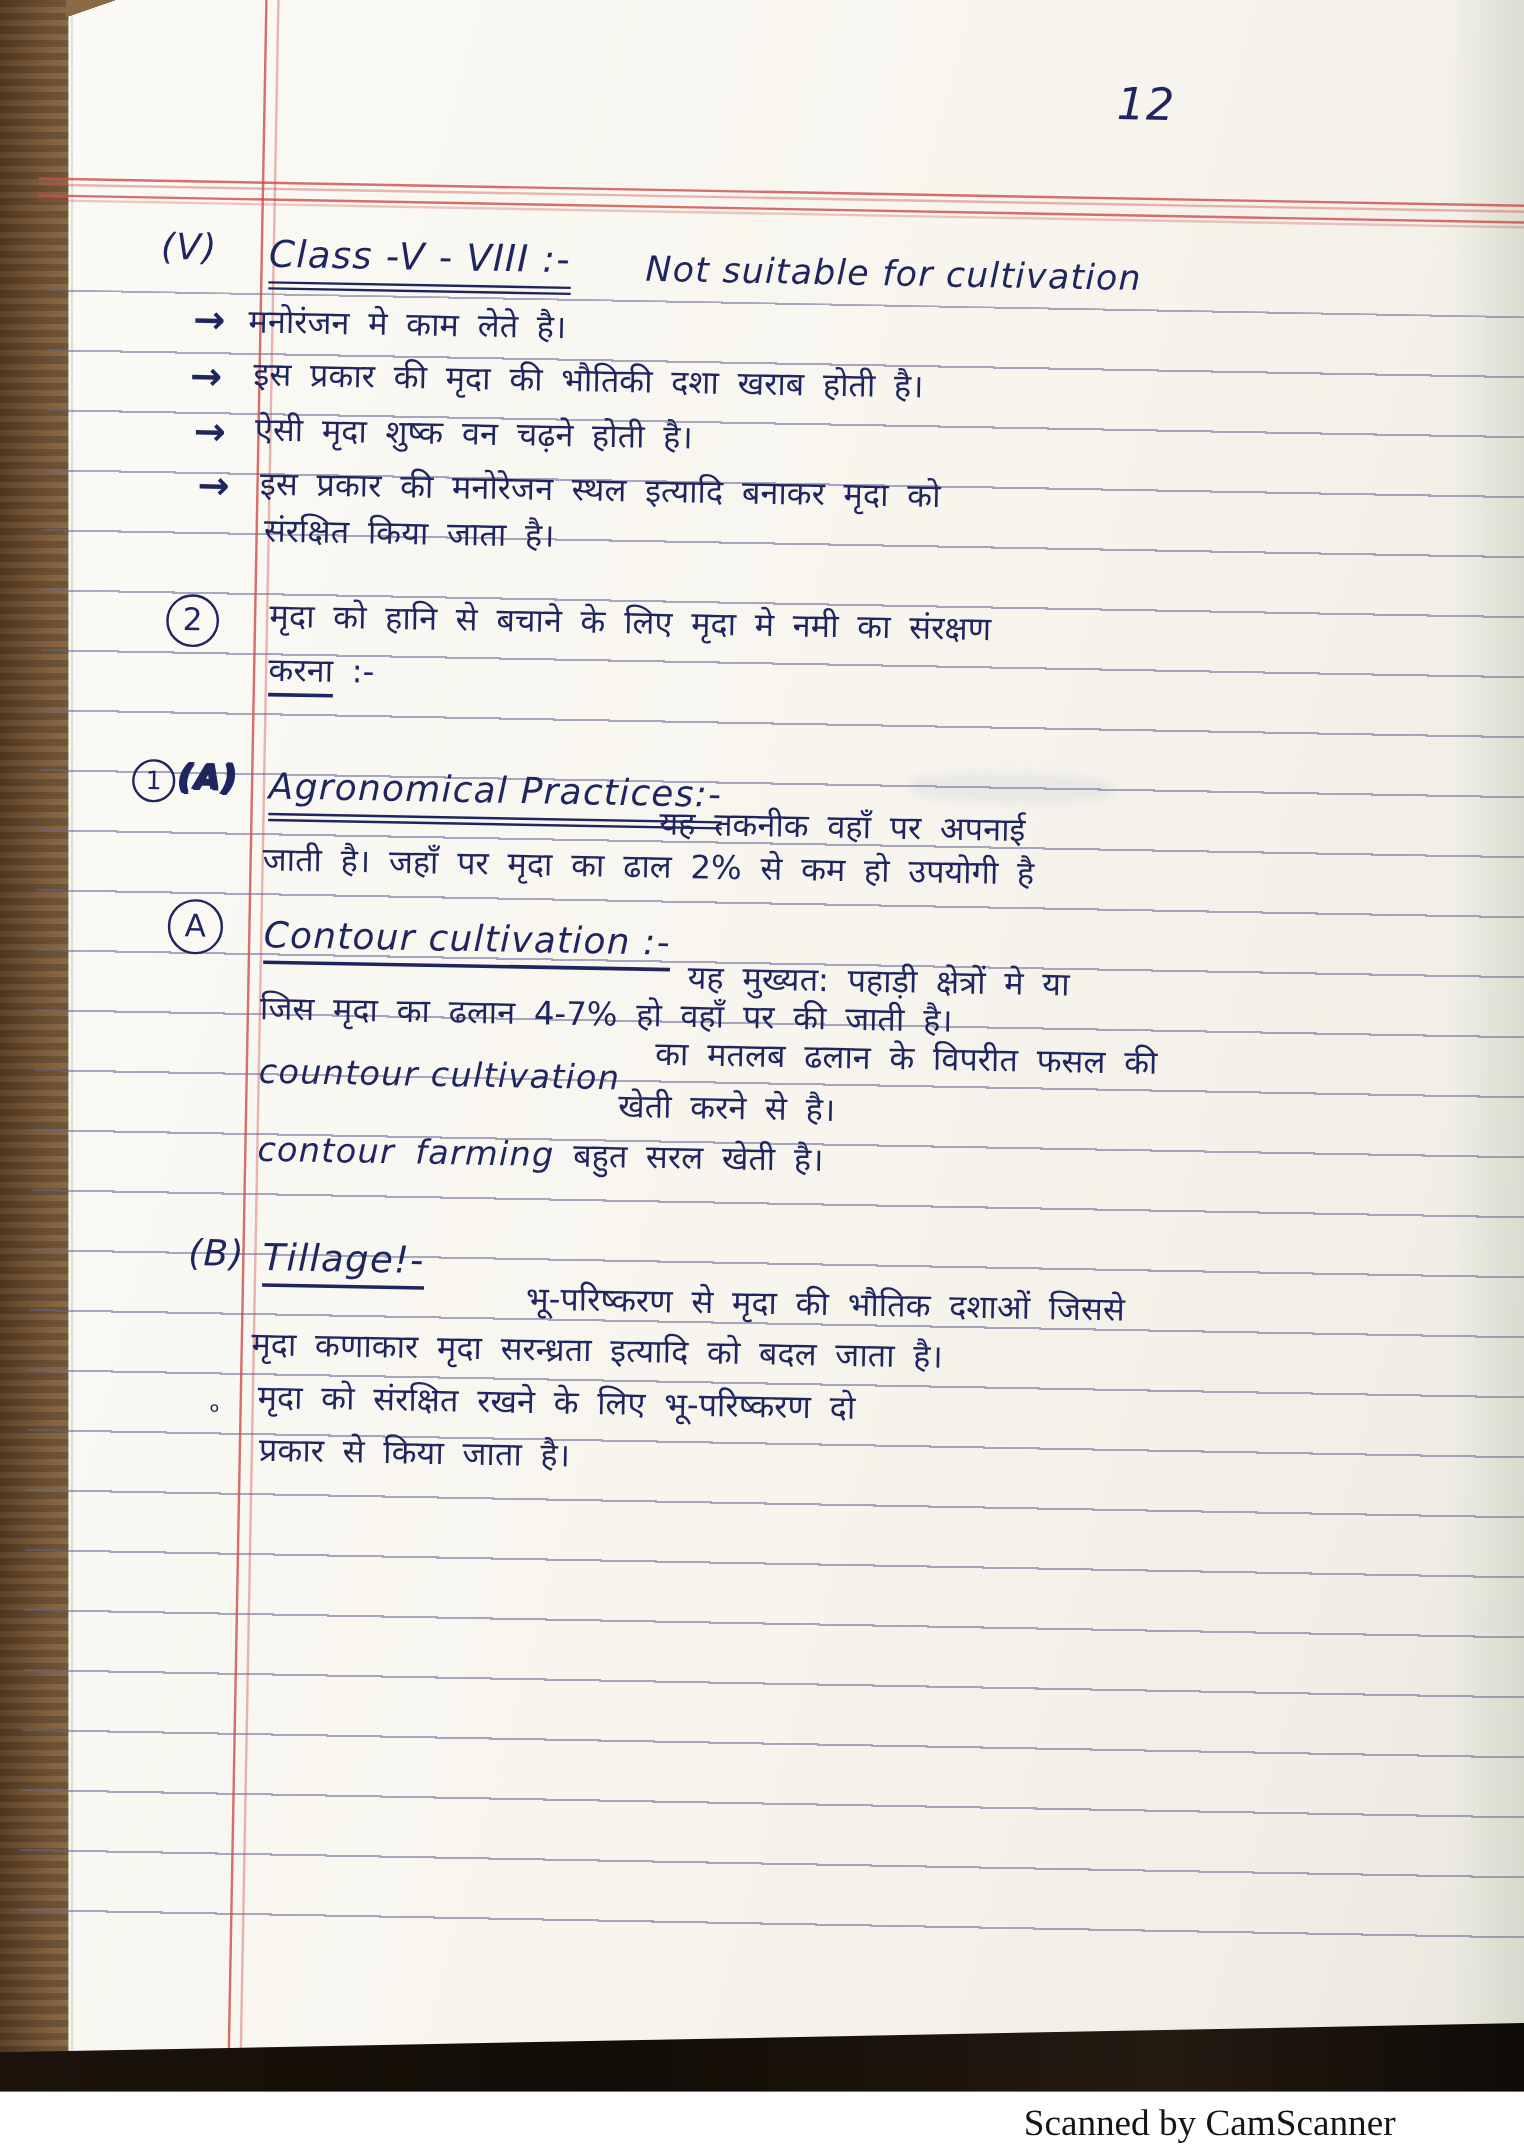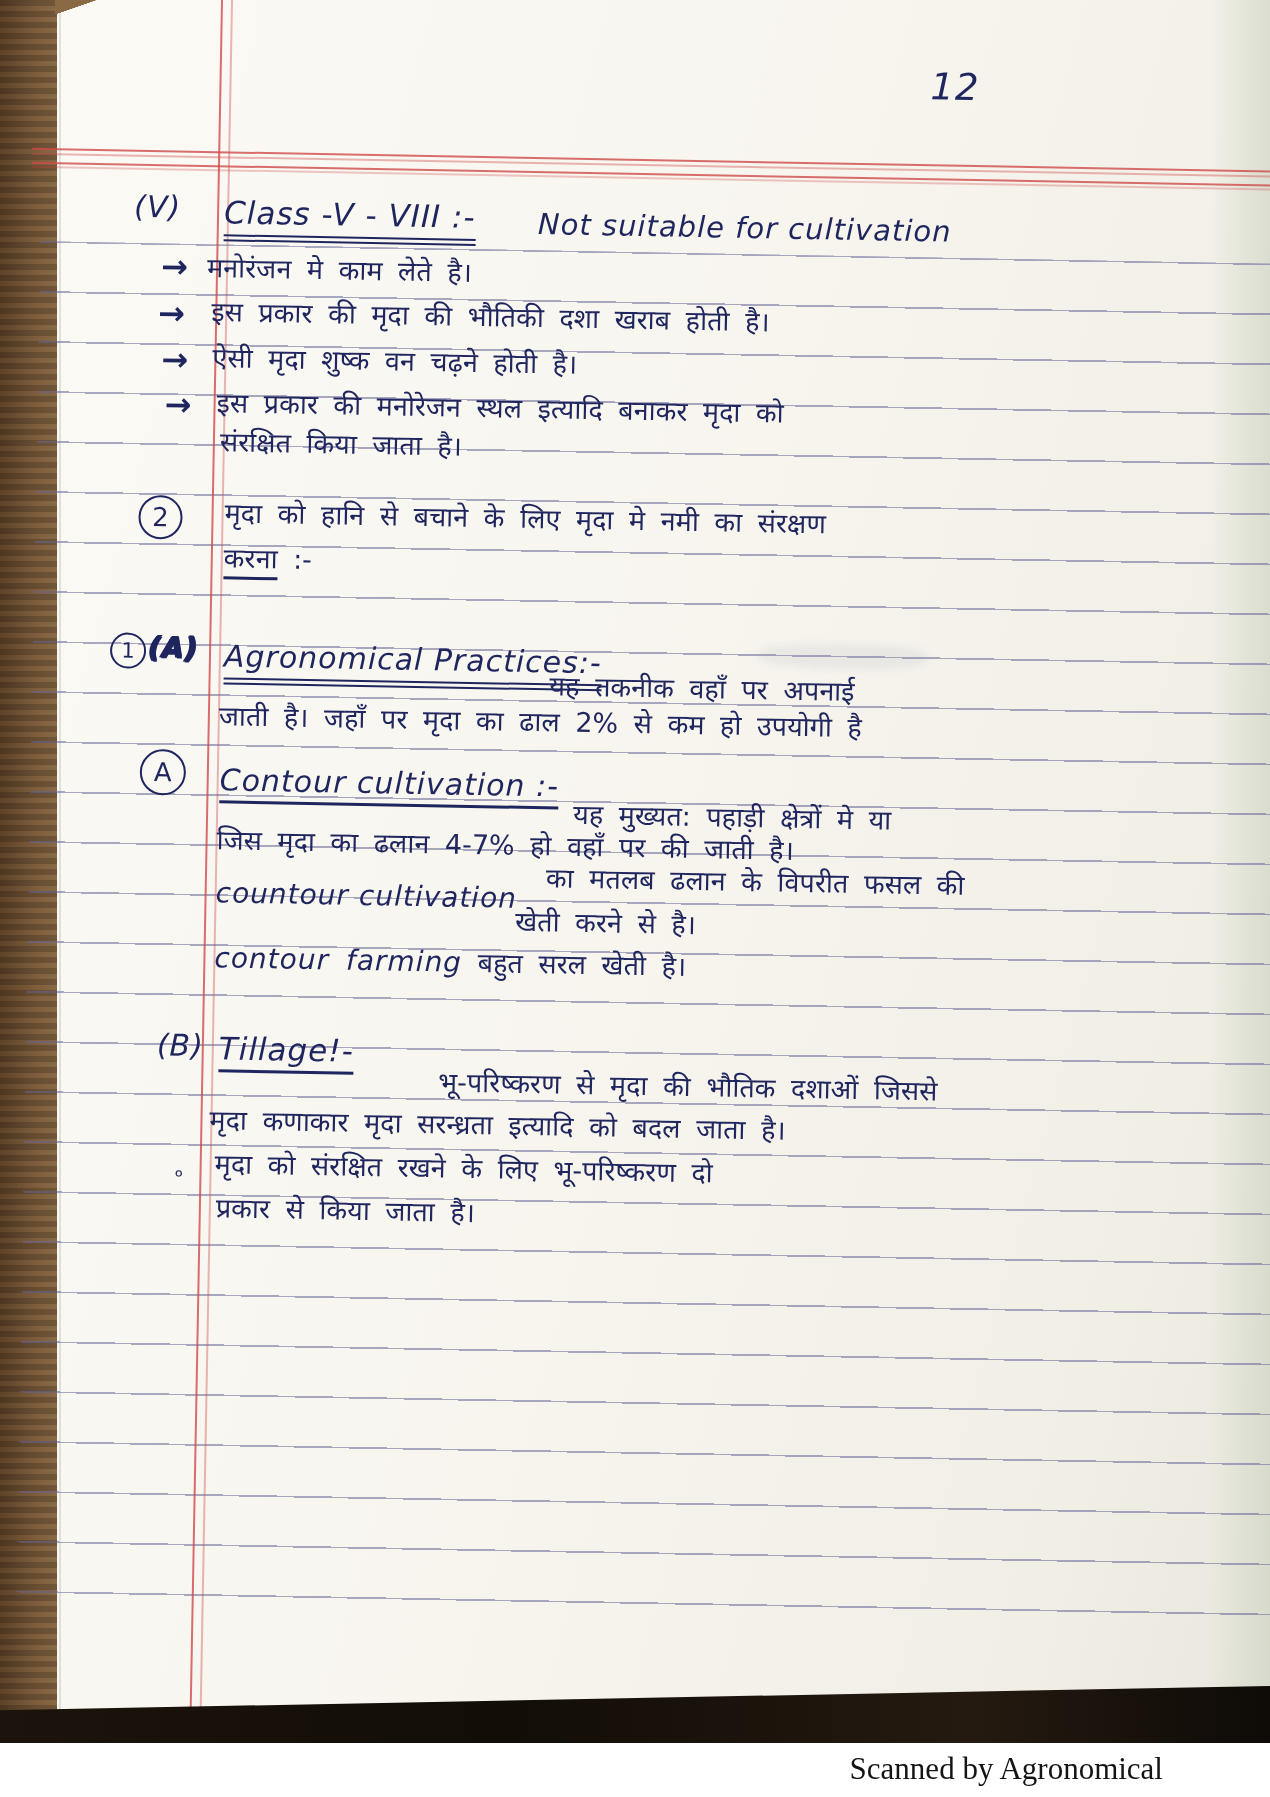--- a/index.html
+++ b/index.html
@@ -125,16 +125,16 @@
     <div class="hw" style="left:458px;top:1056px;">भू-परिष्करण से मृदा की भौतिक दशाओं जिससे</div>
     <div class="hw" style="left:230px;top:1098px;">मृदा कणाकार मृदा सरन्ध्रता इत्यादि को बदल जाता है।</div>
     <div class="hw" style="left:196px;top:1160px;font-size:16px;">०</div>
     <div class="hw" style="left:236px;top:1142px;">मृदा को संरक्षित रखने के लिए भू-परिष्करण दो</div>
     <div class="hw" style="left:238px;top:1186px;">प्रकार से किया जाता है।</div>
 
   </div>
 
   <div class="dark-band"></div>
   <div class="bottom-strip">
-    <div class="watermark">Scanned by Agronomical</div>
+    <div class="watermark">Scanned by CamScanner</div>
   </div>
 
 </div>
 
 </body></html>

